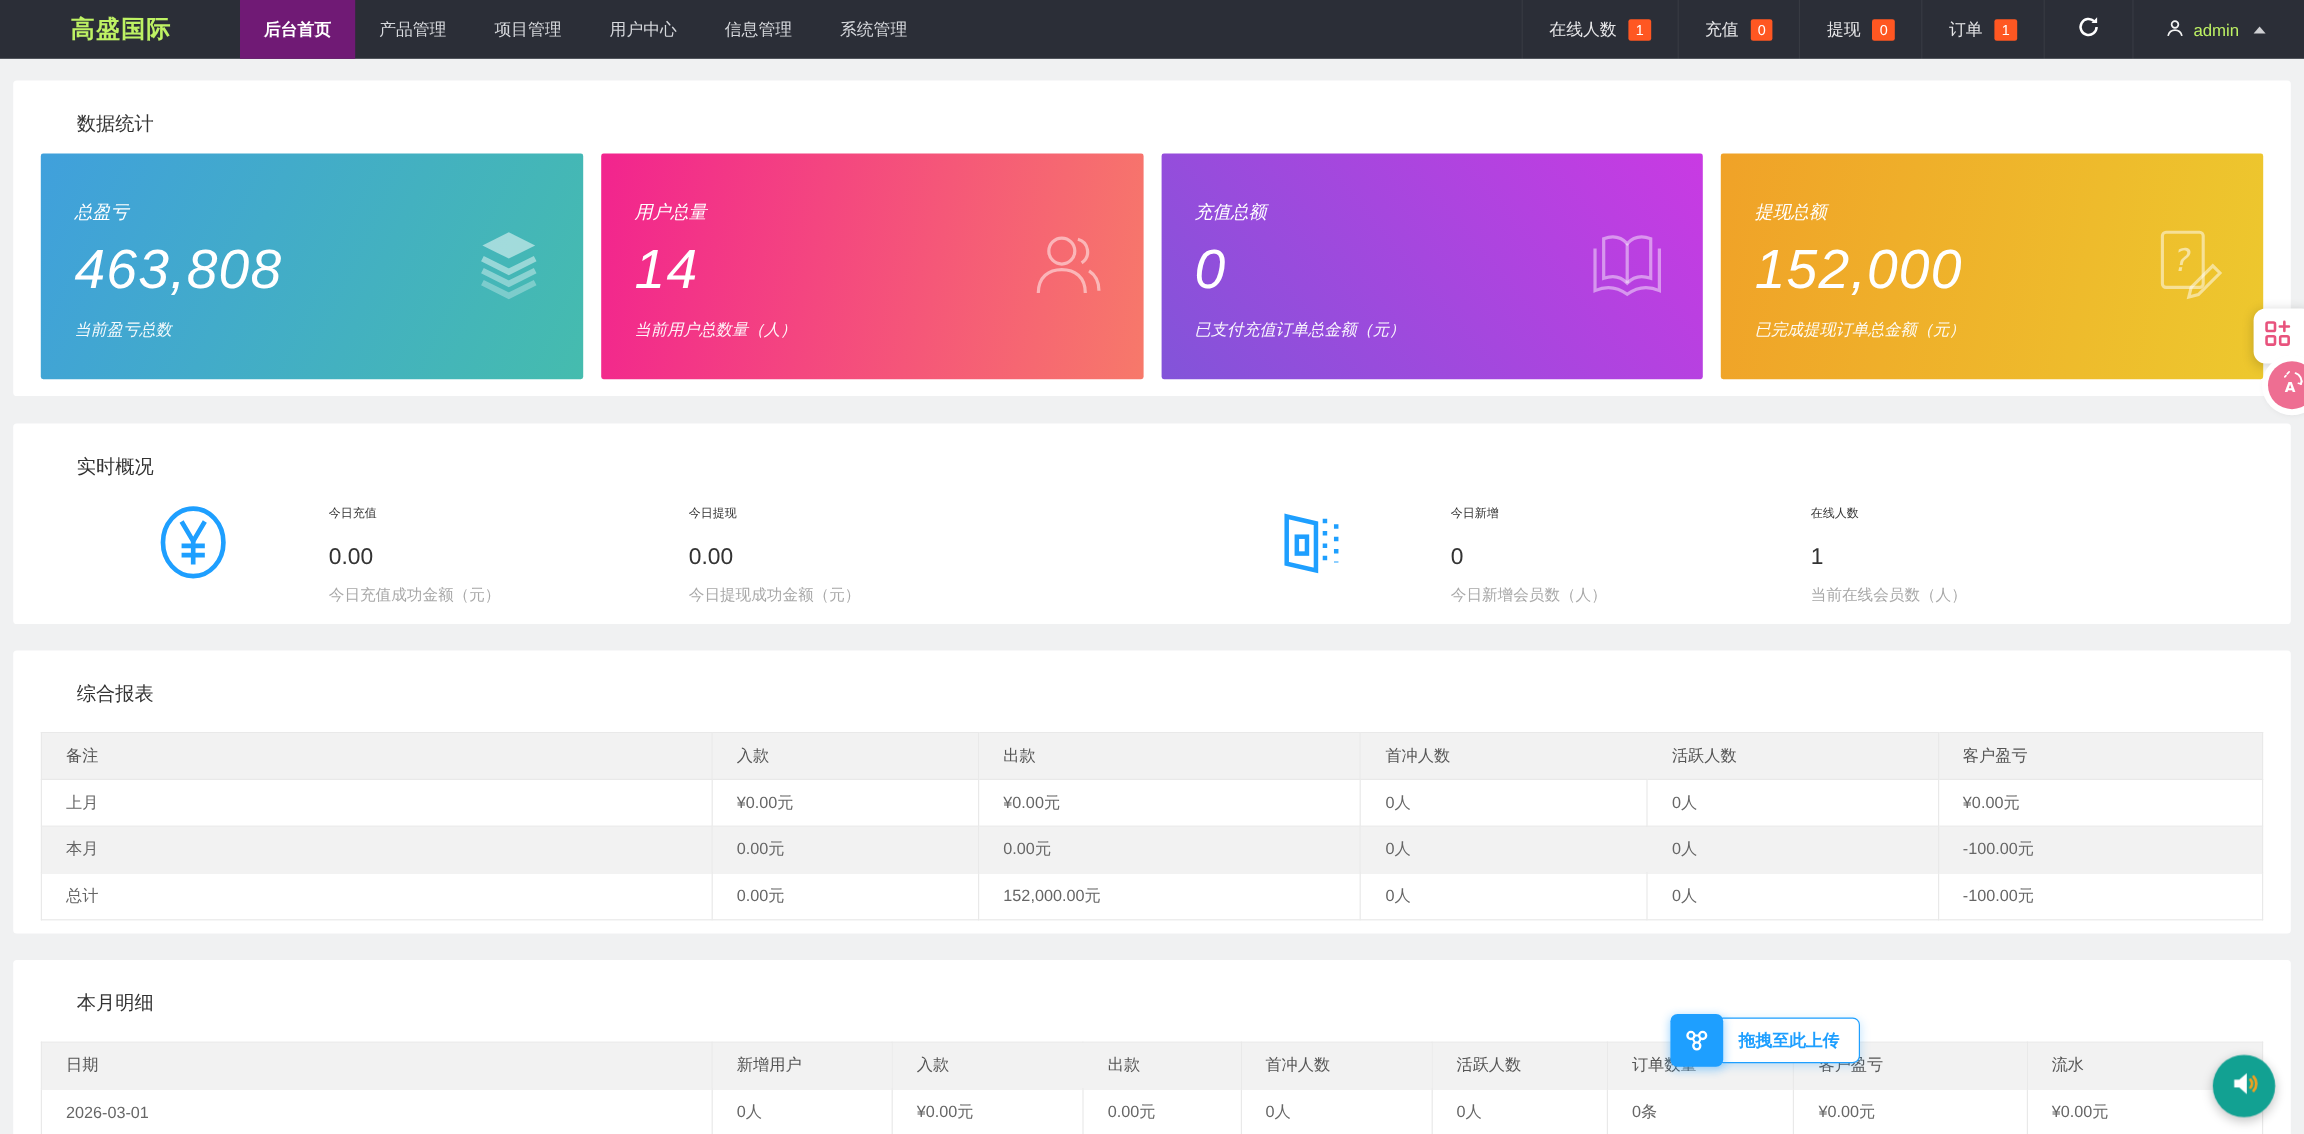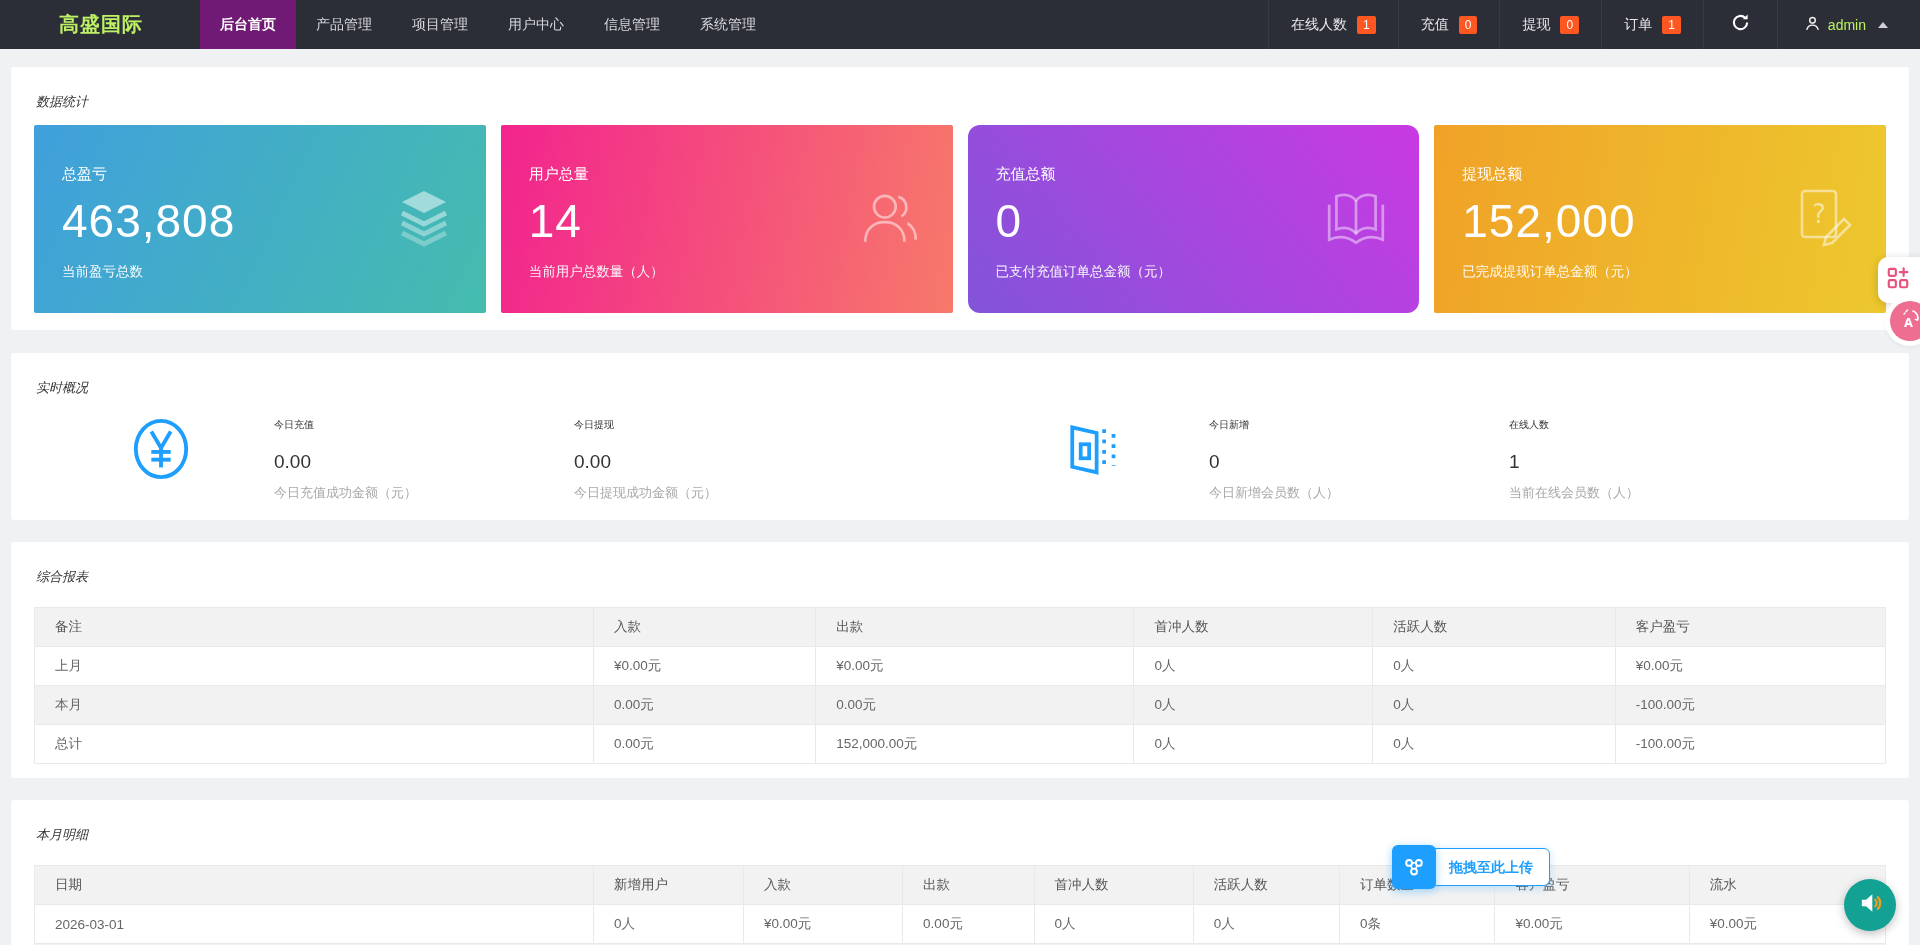--- a/index.html
+++ b/index.html
@@ -28,33 +28,33 @@
                 border-left:1px solid rgba(255,255,255,.06); color:#bef264; font-size:14px; cursor:pointer; }
   .caret-up { width:0; height:0; border-left:5px solid transparent; border-right:5px solid transparent;
               border-bottom:6px solid #cfd0d3; margin-left:5px; }
 
   
   .panel { margin:0 11px; background:#fff; border-radius:3px; padding:26px 23px 0; }
   #panel-stats    { margin-top:18px; height:263px; }
   #panel-realtime { margin-top:23px; height:167px; }
   #panel-report   { margin-top:22px; height:236px; }
   #panel-detail   { margin-top:22px; height:220px; }
-  .panel-title { font-size:13px; color:#333; margin-left:2px;font-style:italic; }
+  .panel-title { font-size:16px; color:#333; margin-left:30px; }
 
   
   .cards { display:flex; gap:15px; margin-top:14px; }
   .card { flex:1; height:188px; position:relative; color:#fff;
-          padding:40px 28px 0; border-radius:2px; overflow:hidden; }
+          padding:40px 28px 0; border-radius:2px; overflow:hidden;font-style:italic; }
   .c-label { font-size:15px; }
   .c-value { font-size:46px; margin-top:10px; letter-spacing:1px; }
   .c-sub   { font-size:13.5px; margin-top:15px; opacity:.95; }
   .c-icon  { position:absolute; right:30px; top:50%; transform:translateY(-50%); }
   .g1 { background:linear-gradient(115deg,#40a0dc,#45bcae); }
   .g2 { background:linear-gradient(100deg,#f2248e,#f7796a); }
-  .g3 { background:linear-gradient(230deg,#c93ae3,#8254d9);border-radius:12px; }
+  .g3 { background:linear-gradient(230deg,#c93ae3,#8254d9); }
   .g4 { background:linear-gradient(100deg,#f0a228,#edc82e); }
 
   
   .rt-row { display:flex; align-items:flex-start; margin-top:21px; }
   .rt-icon { flex:none; }
   .rt-icon.yen { margin-left:96px; }
   .rt-icon.building { margin-left:187px; }
   .rt-block { width:300px; }
   .rt-b1 { margin-left:82px; }
   .rt-b3 { margin-left:88px; }

